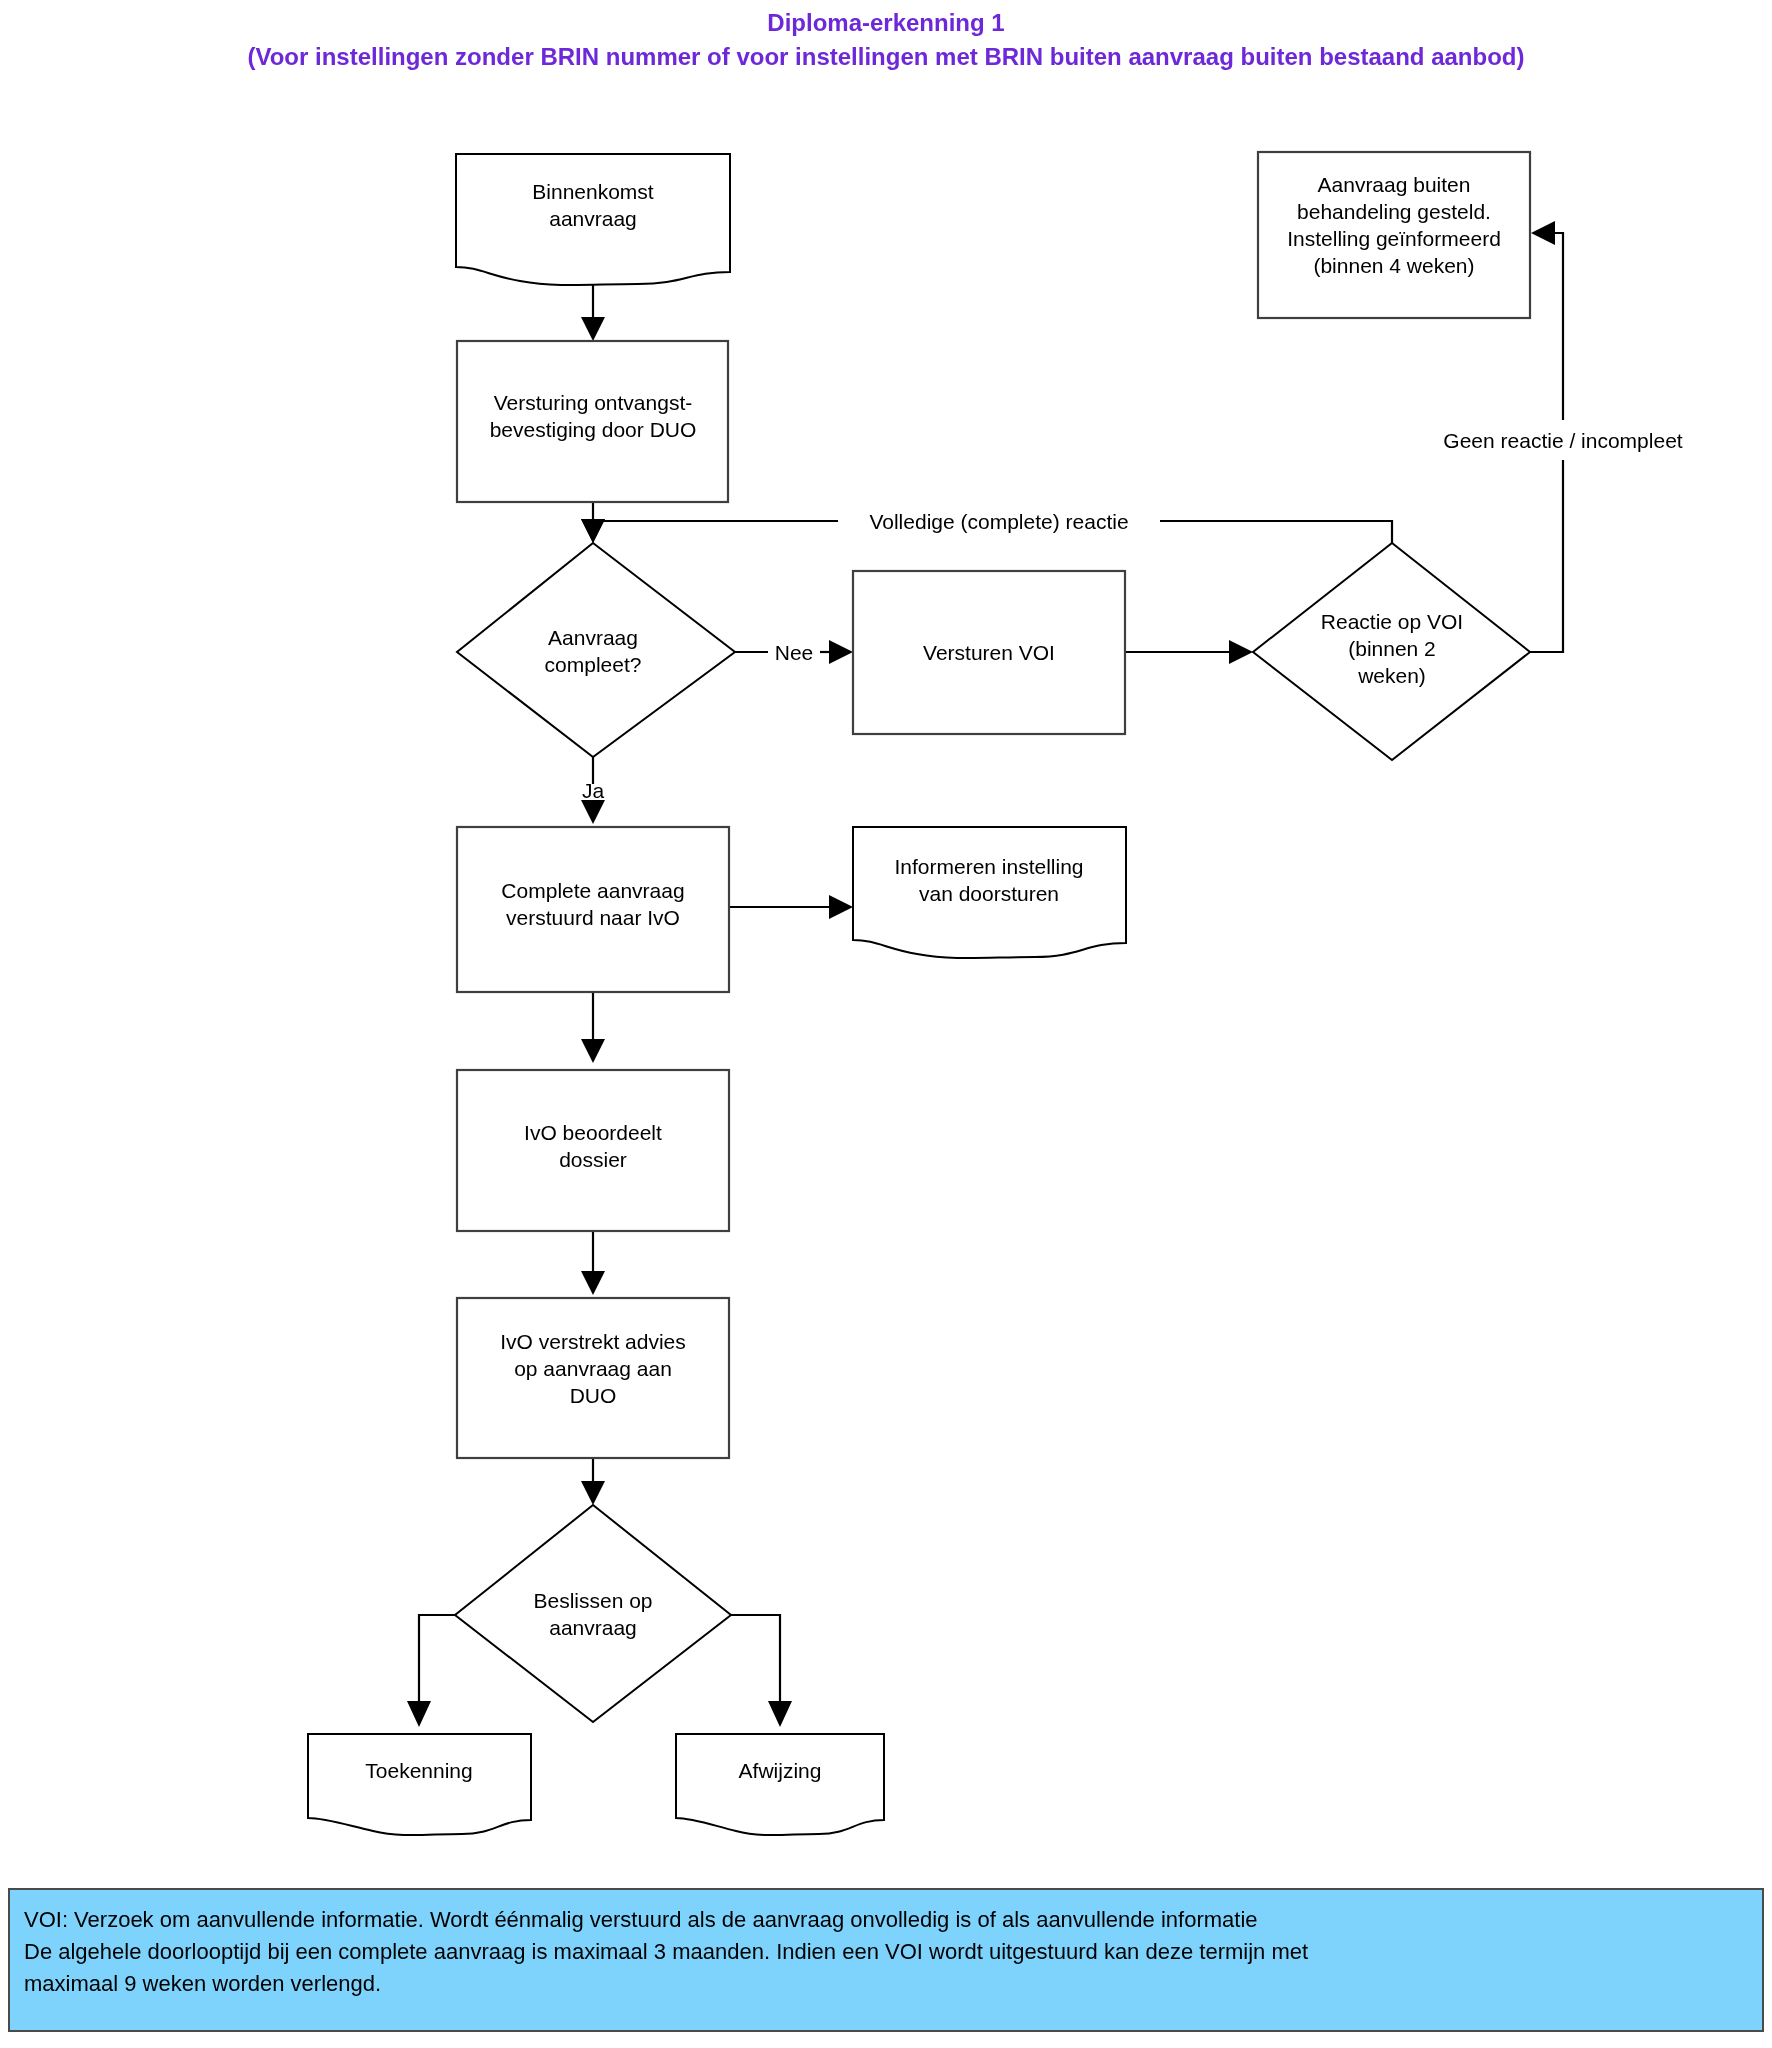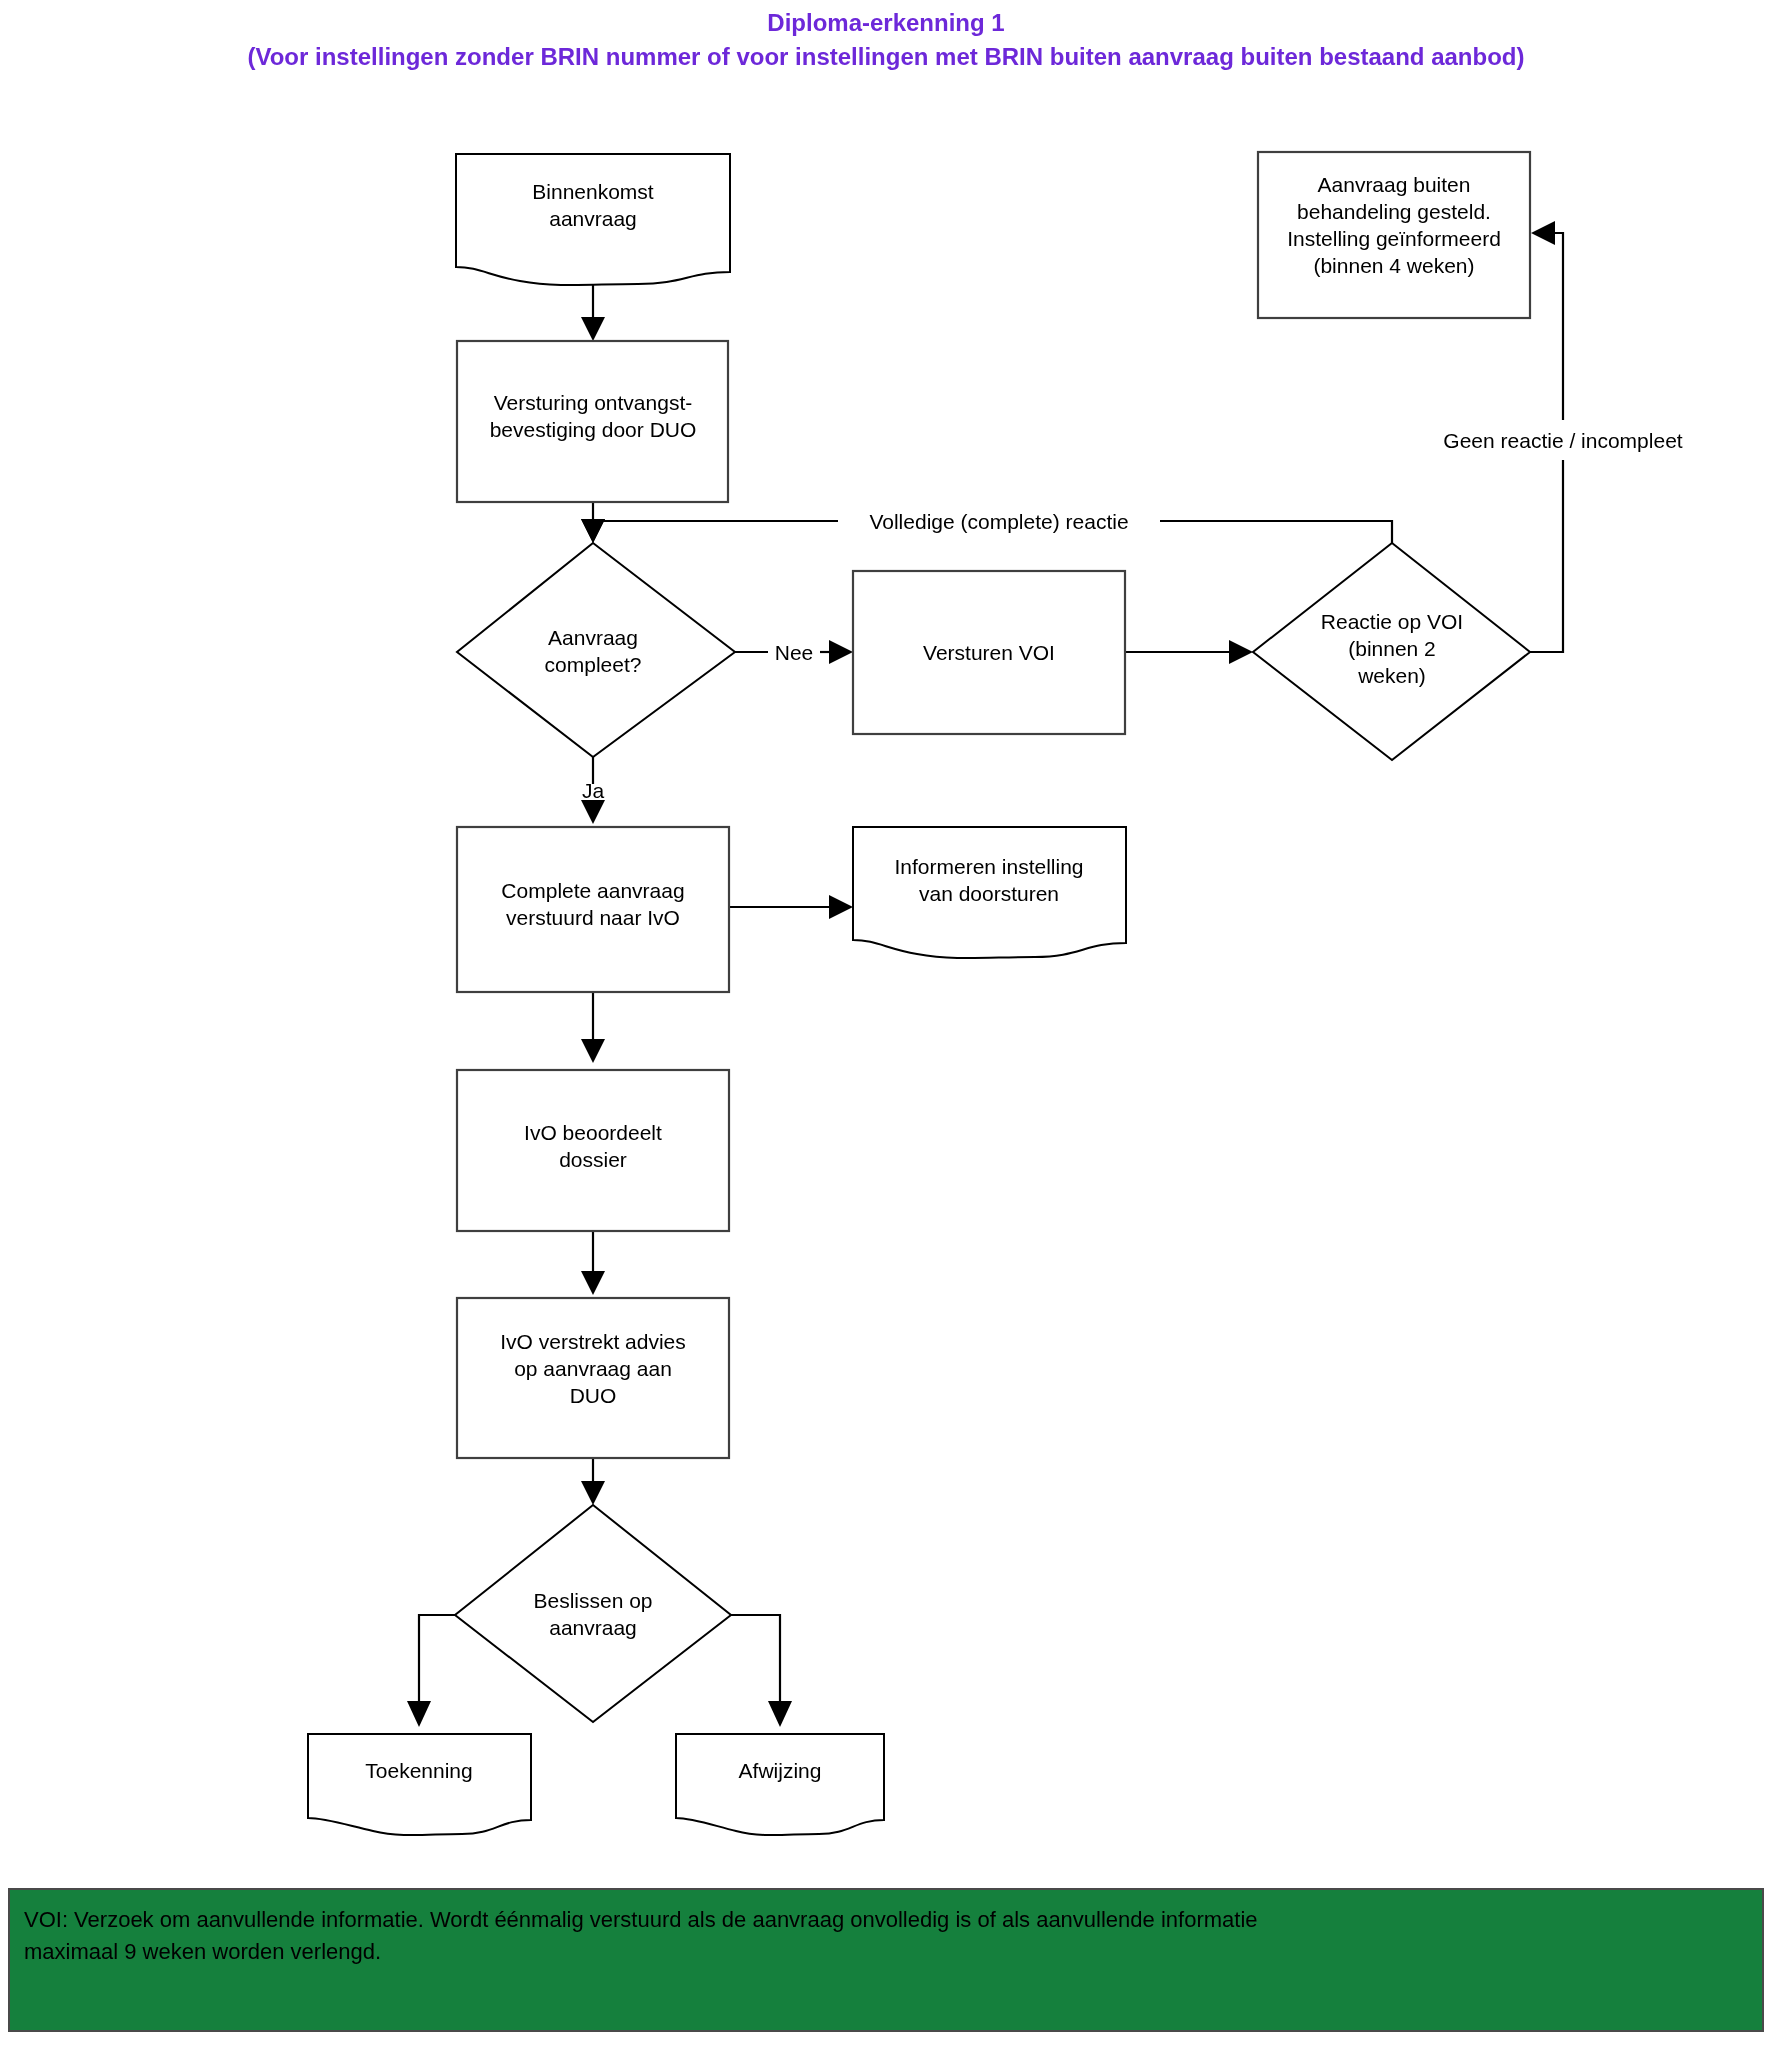--- a/index.html
+++ b/index.html
@@ -70,21 +70,21 @@
     stroke: none;
   }
   .note-box {
     position: absolute;
     left: 8px;
     top: 1888px;
     width: 1756px;
     height: 144px;
     border: 2px solid #4a4a4a;
     box-sizing: border-box;
-    background: #15803d;
+    background: #7dd3fc;
     padding: 14px 14px 0 14px;
   }
   .note-line {
     font-family: "Liberation Sans", sans-serif;
     font-size: 22px;
     line-height: 32px;
     color: #000000;
     white-space: nowrap;
   }
 </style>
@@ -281,16 +281,17 @@
     
     <text class="edge-label" x="794" y="660" text-anchor="middle">Nee</text>
     <text class="edge-label" x="593" y="798" text-anchor="middle">Ja</text>
     <text class="edge-label" x="999" y="529" text-anchor="middle">Volledige (complete) reactie</text>
     <text class="edge-label" x="1563" y="448" text-anchor="middle">Geen reactie / incompleet</text>
 
   </svg>
 
   <div class="note-box">
     <div class="note-line">VOI: Verzoek om aanvullende informatie. Wordt éénmalig verstuurd als de aanvraag onvolledig is of als aanvullende informatie</div>
+    <div class="note-line">De algehele doorlooptijd bij een complete aanvraag is maximaal 3 maanden. Indien een VOI wordt uitgestuurd kan deze termijn met</div>
     <div class="note-line">maximaal 9 weken worden verlengd.</div>
   </div>
 
 </div>
 
 </body></html>

